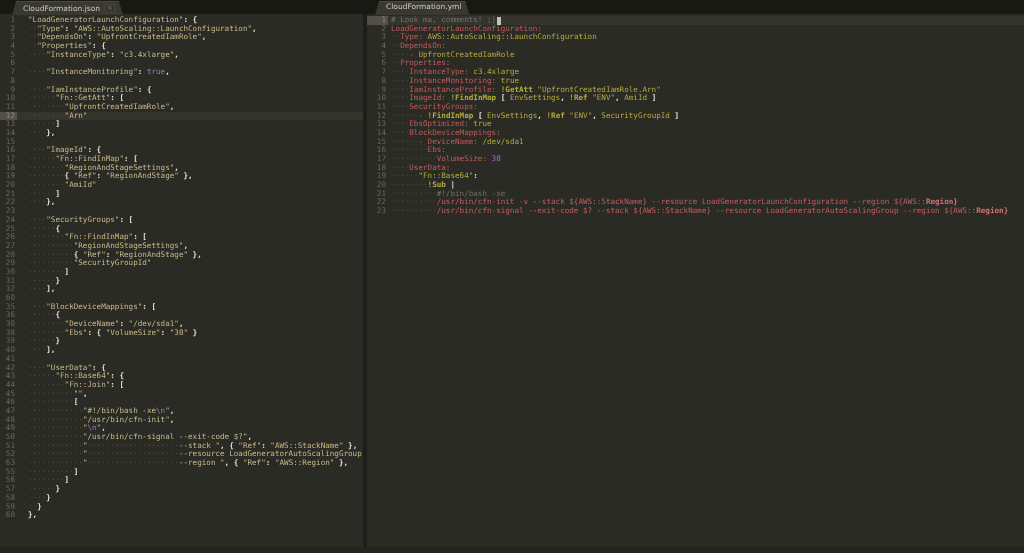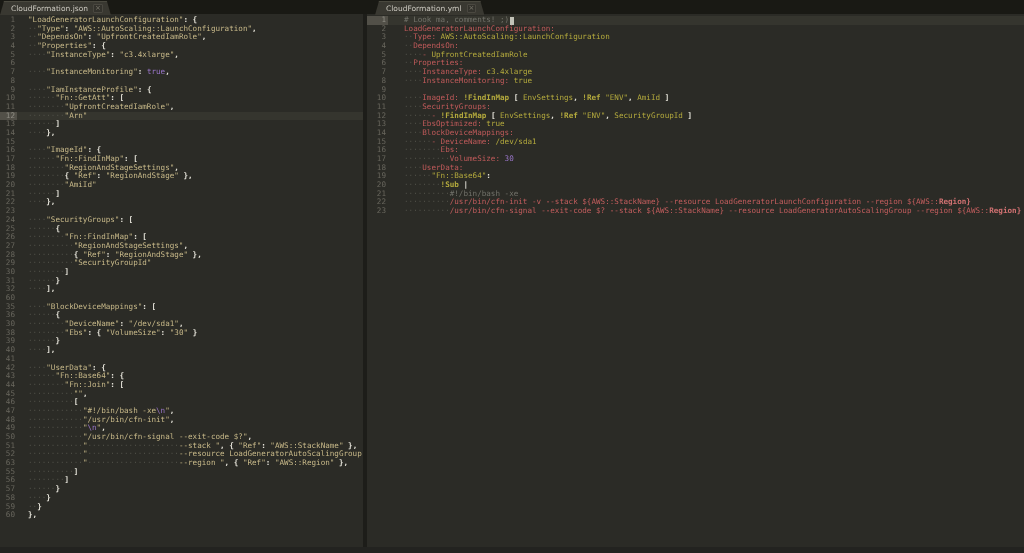--- a/index.html
+++ b/index.html
@@ -5,37 +5,37 @@
   html,body{margin:0;padding:0;background:#141411;}
   .window{position:relative;width:1024px;height:553px;background:#2b2b26;overflow:hidden;
           font-family:"DejaVu Sans Mono", monospace;}
   
   .tabbar{position:relative;height:14px;background:#191914;}
   .tab{position:absolute;top:1px;height:13px;display:flex;align-items:center;gap:5px;
        padding:0 8px 0 11px;background:#393831;color:#ccc9c0;
        font-family:"DejaVu Sans", sans-serif;font-size:7.5px;
        clip-path:polygon(4px 0,calc(100% - 4px) 0,100% 100%,0 100%);
        border-top:1px solid #4a493f;}
-  .tab-left{left:0;}
-  .tab-right{left:375px;}
+  .tab-left{left:12px;}
+  .tab-right{left:375px;flex-direction:column;}
   .tab .close{font-size:7px;line-height:7px;color:#7a776c;border:1px solid #4a4840;
               border-radius:1px;padding:0 1px;background:#33322c;}
   
   .editors{display:flex;height:539px;}
   .pane{background:#2b2b26;overflow:hidden;}
   .pane-left{width:363px;}
   .divider{width:4px;background:#1d1d19;}
   .pane-right{flex:1;}
   .code{padding-top:2px;font-size:7.6px;line-height:8.7px;}
   .ln{display:flex;height:8.7px;white-space:pre;}
   .num{text-align:right;color:#68665d;box-sizing:border-box;}
   .pane-left .num{flex:0 0 17px;padding-right:2px;}
   .pane-left .txt{padding-left:11px;}
   .pane-right .num{flex:0 0 21px;padding-right:2px;}
-  .pane-right .txt{padding-left:16px;}
+  .pane-right .txt{padding-left:3px;}
   .txt{white-space:pre;}
   .cur{background:#35352e;}
   .cur .num{background:#525048;color:#8f8d84;}
   
   .w{color:#4f4f47;}                       
   .s{color:#c8b989;}                       
   .p{color:#e4e2d8;font-weight:bold;}      
   .pur{color:#9a76ca;}                     
   .key{color:#c05a5a;}                     
   .val{color:#b4aa3d;text-align:center;}                     
@@ -130,21 +130,21 @@
     <div class="pane pane-right">
       <div class="code">
           <div class="ln cur"><span class="num">1</span><span class="txt"><span class="com"># Look ma, comments! ;)</span><span class="caret"> </span></span></div>
           <div class="ln"><span class="num">2</span><span class="txt"><span class="key">LoadGeneratorLaunchConfiguration:</span></span></div>
           <div class="ln"><span class="num">3</span><span class="txt"><span class="w">··</span><span class="key">Type:</span><span class="val"> AWS::AutoScaling::LaunchConfiguration</span></span></div>
           <div class="ln"><span class="num">4</span><span class="txt"><span class="w">··</span><span class="key">DependsOn:</span></span></div>
           <div class="ln"><span class="num">5</span><span class="txt"><span class="w">····</span><span class="key">- </span><span class="val">UpfrontCreatedIamRole</span></span></div>
           <div class="ln"><span class="num">6</span><span class="txt"><span class="w">··</span><span class="key">Properties:</span></span></div>
           <div class="ln"><span class="num">7</span><span class="txt"><span class="w">····</span><span class="key">InstanceType:</span><span class="val"> c3.4xlarge</span></span></div>
           <div class="ln"><span class="num">8</span><span class="txt"><span class="w">····</span><span class="key">InstanceMonitoring:</span><span class="val"> true</span></span></div>
-          <div class="ln"><span class="num">9</span></div>
+          <div class="ln"><span class="num">9</span><span class="txt"><span class="w">····</span><span class="key">IamInstanceProfile:</span><span class="tag"> !GetAtt</span><span class="val"> "UpfrontCreatedIamRole.Arn"</span></span></div>
           <div class="ln"><span class="num">10</span><span class="txt"><span class="w">····</span><span class="key">ImageId:</span><span class="tag"> !FindInMap</span><span class="p"> [</span><span class="val"> EnvSettings</span><span class="p">,</span><span class="tag"> !Ref</span><span class="val"> "ENV"</span><span class="p">,</span><span class="val"> AmiId</span><span class="p"> ]</span></span></div>
           <div class="ln"><span class="num">11</span><span class="txt"><span class="w">····</span><span class="key">SecurityGroups:</span></span></div>
           <div class="ln"><span class="num">12</span><span class="txt"><span class="w">······</span><span class="key">- </span><span class="tag">!FindInMap</span><span class="p"> [</span><span class="val"> EnvSettings</span><span class="p">,</span><span class="tag"> !Ref</span><span class="val"> "ENV"</span><span class="p">,</span><span class="val"> SecurityGroupId</span><span class="p"> ]</span></span></div>
           <div class="ln"><span class="num">13</span><span class="txt"><span class="w">····</span><span class="key">EbsOptimized:</span><span class="val"> true</span></span></div>
           <div class="ln"><span class="num">14</span><span class="txt"><span class="w">····</span><span class="key">BlockDeviceMappings:</span></span></div>
           <div class="ln"><span class="num">15</span><span class="txt"><span class="w">······</span><span class="key">- DeviceName:</span><span class="val"> /dev/sda1</span></span></div>
           <div class="ln"><span class="num">16</span><span class="txt"><span class="w">········</span><span class="key">Ebs:</span></span></div>
           <div class="ln"><span class="num">17</span><span class="txt"><span class="w">··········</span><span class="key">VolumeSize:</span><span class="pur"> 30</span></span></div>
           <div class="ln"><span class="num">18</span><span class="txt"><span class="w">····</span><span class="key">UserData:</span></span></div>
           <div class="ln"><span class="num">19</span><span class="txt"><span class="w">······</span><span class="val">"Fn::Base64"</span><span class="p">:</span></span></div>

